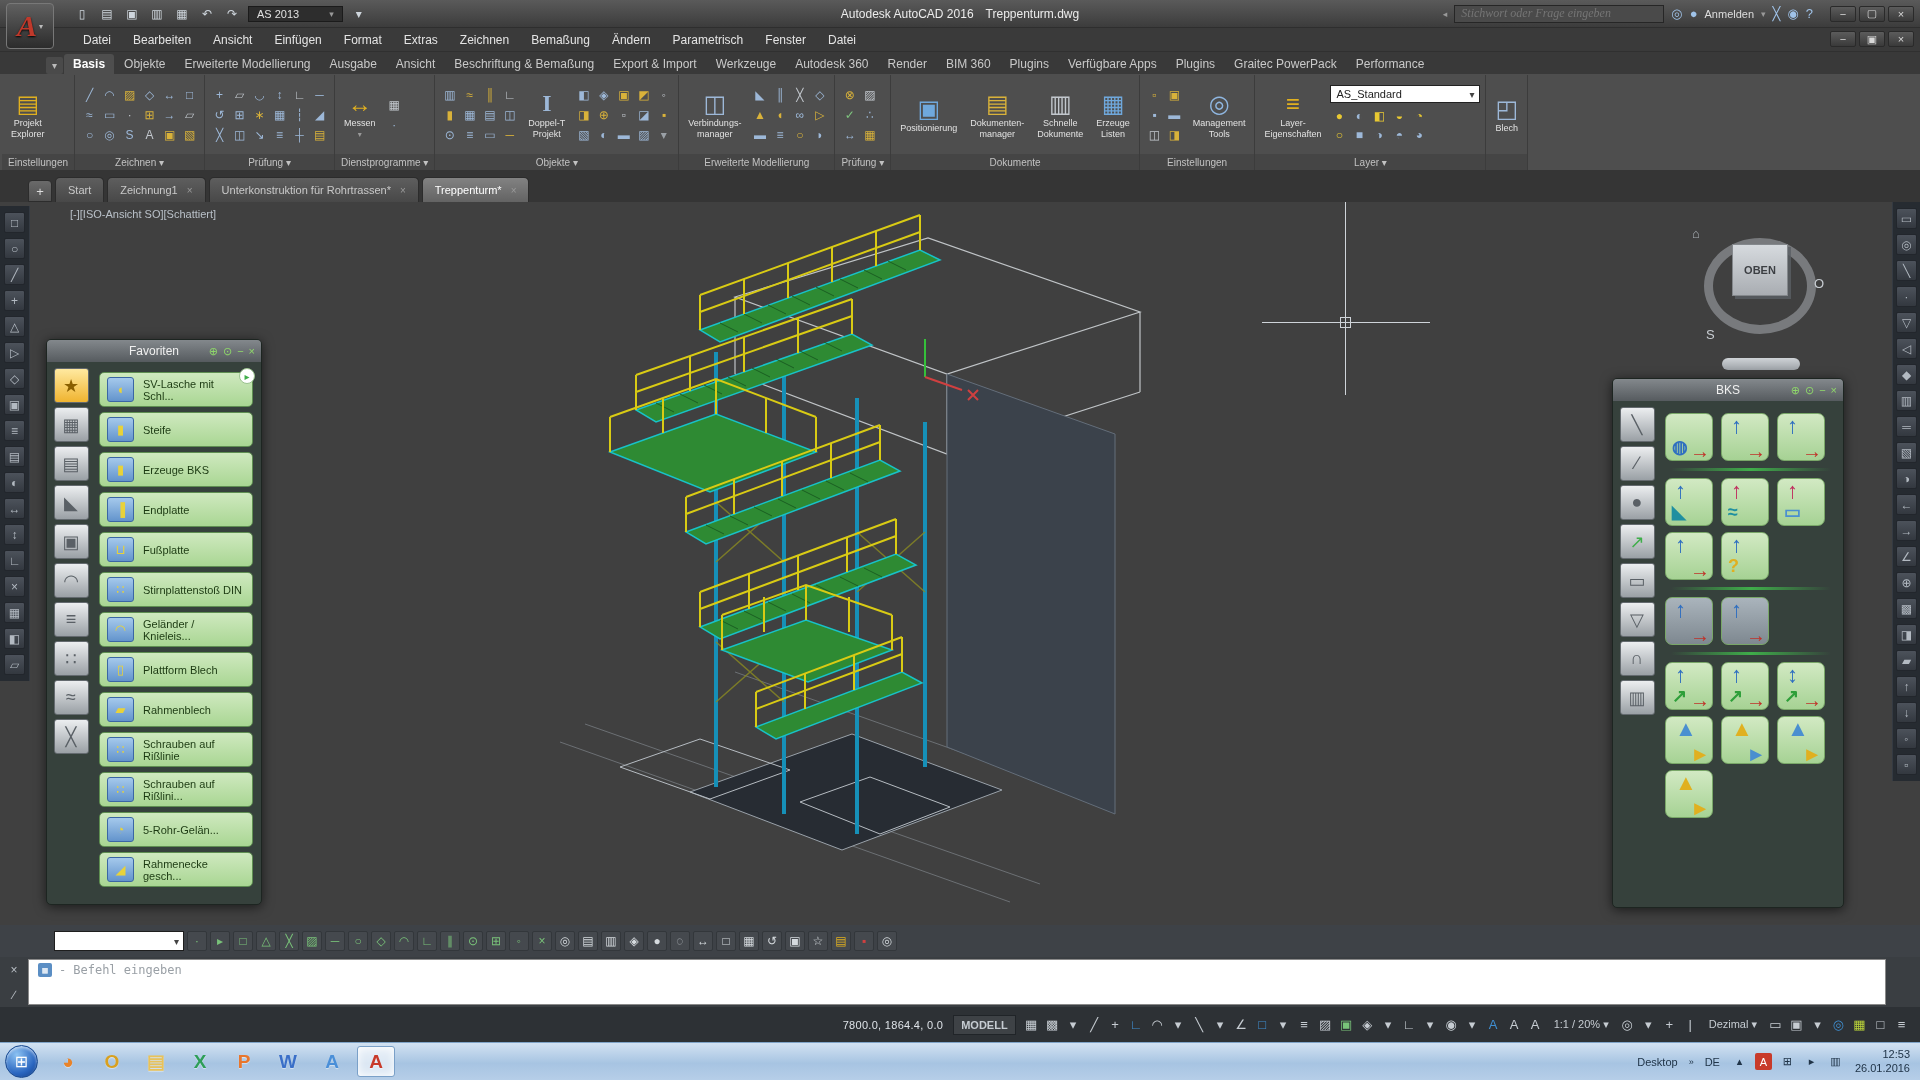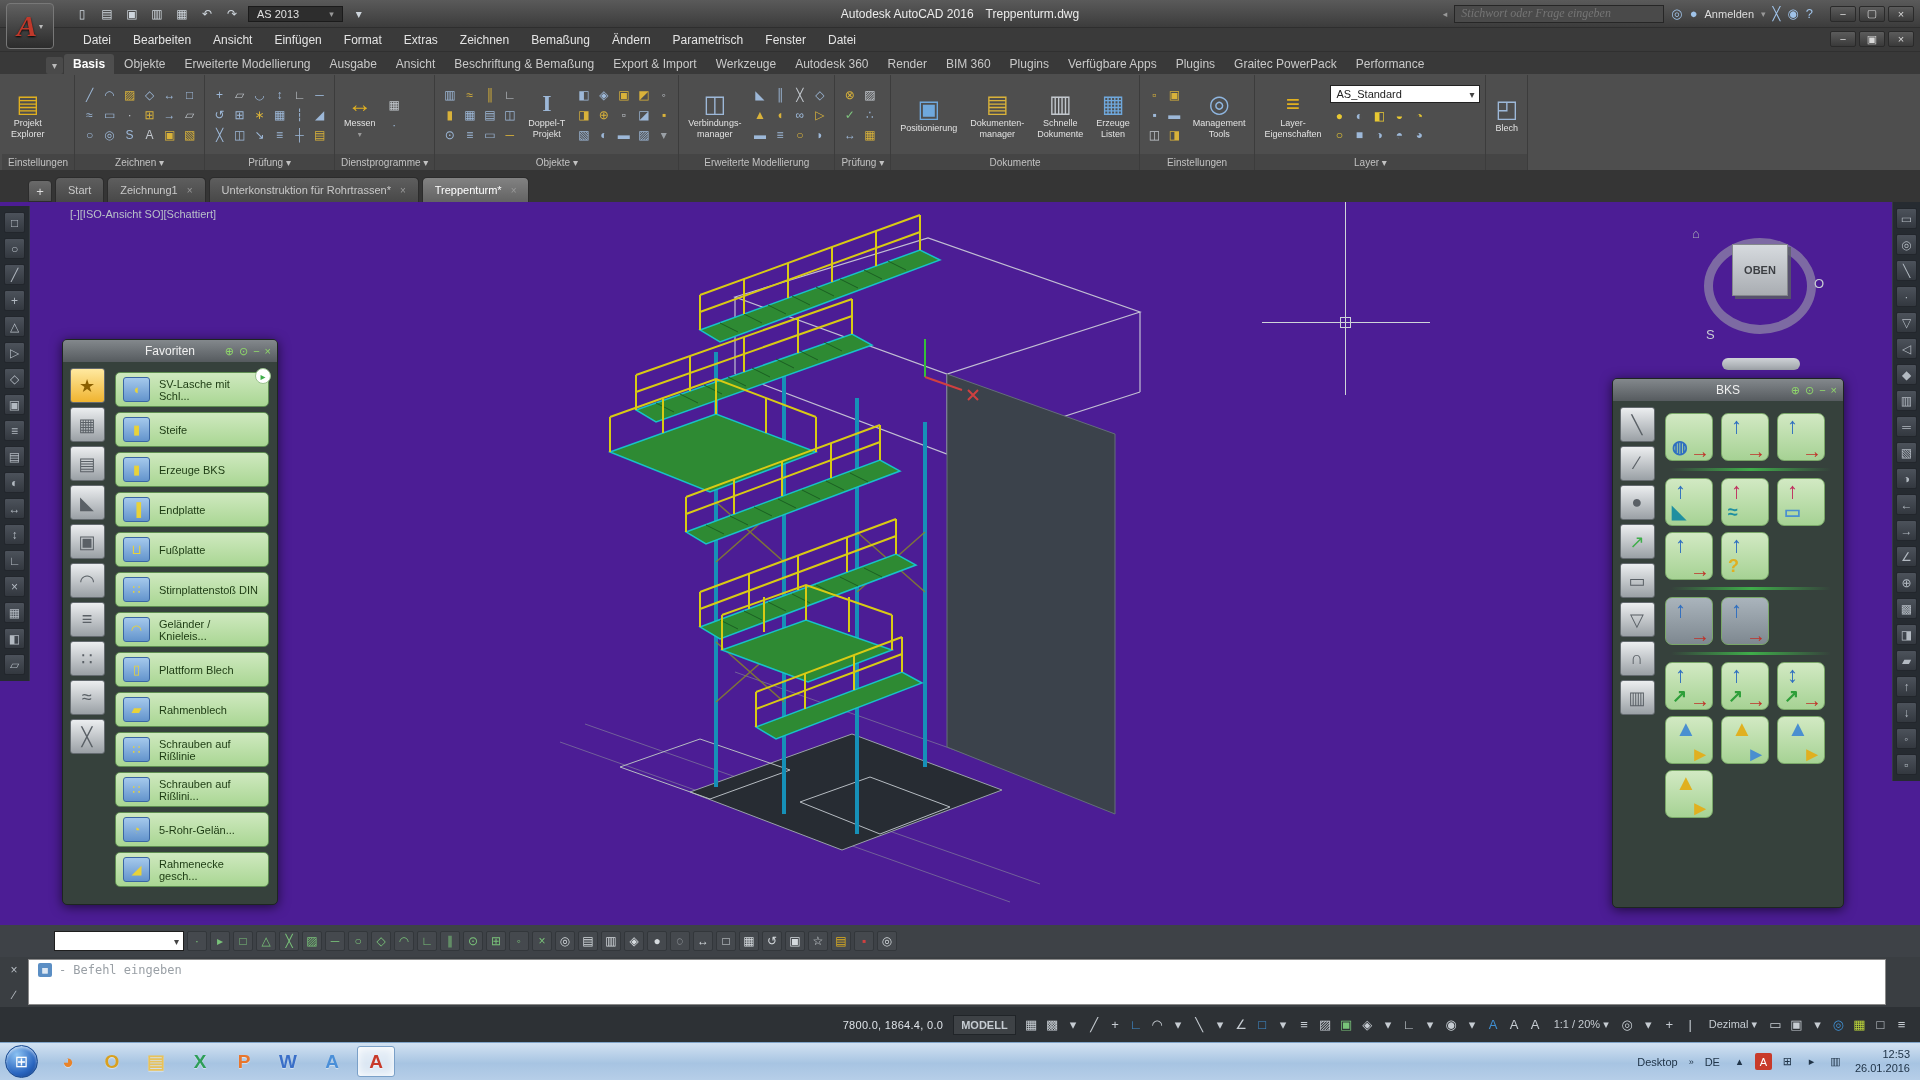--- a/index.html
+++ b/index.html
@@ -46,21 +46,21 @@
   .layer-combo .dd{color:#444;font-size:10px;}
 
   
   .filetabs{height:32px;background:#353535;display:flex;align-items:flex-end;padding-left:28px;gap:3px;}
   .ftab{height:25px;background:linear-gradient(#5e5e5e,#484848);color:#c9c9c9;font-size:11px;display:flex;align-items:center;gap:9px;padding:0 12px;border-radius:5px 5px 0 0;border:1px solid #2c2c2c;border-bottom:none;white-space:nowrap;}
   .ftab.active{background:linear-gradient(#828282,#636363);color:#fff;}
   .tab-close{font-size:10px;color:#9a9a9a;}
   .addtab{width:24px;height:22px;background:linear-gradient(#6a6a6a,#505050);border:1px solid #2c2c2c;border-radius:4px 4px 0 0;display:flex;align-items:center;justify-content:center;color:#ddd;font-size:13px;margin-bottom:0px;}
 
   
-  .viewport{position:absolute;top:202px;left:0;width:1920px;height:723px;background:#4c1d95;overflow:hidden;}
+  .viewport{position:absolute;top:202px;left:0;width:1920px;height:723px;background:#404040;overflow:hidden;}
   .vplabel{position:absolute;left:70px;top:6px;font-size:11px;color:#b9c0c8;z-index:5;}
   .model-svg{position:absolute;inset:0;}
   .ch-v{position:absolute;left:1345px;top:0;width:1px;height:193px;background:#cfd4d9;z-index:4;}
   .ch-h{position:absolute;left:1262px;top:120px;width:168px;height:1px;background:#cfd4d9;z-index:4;}
   .ch-c{position:absolute;left:1340px;top:115px;width:11px;height:11px;border:1px solid #cfd4d9;z-index:4;}
 
   .dock{position:absolute;display:flex;flex-direction:column;gap:5px;align-items:center;background:#262b31;padding:6px 0;z-index:6;}
   .dock.left{left:0;top:4px;width:30px;border-right:1px solid #343a42;}
   .dock.right{right:0;top:0;width:28px;border-left:1px solid #343a42;}
   .dock-icon{width:21px;height:21px;display:flex;align-items:center;justify-content:center;font-size:12px;color:#b3bac2;background:linear-gradient(#4c525b,#33383f);border:1px solid #22262c;border-radius:2px;}
@@ -609,21 +609,21 @@
       <span class="dock-icon">⊕</span>
       <span class="dock-icon">▩</span>
       <span class="dock-icon">◨</span>
       <span class="dock-icon">▰</span>
       <span class="dock-icon">↑</span>
       <span class="dock-icon">↓</span>
       <span class="dock-icon">◦</span>
       <span class="dock-icon">▫</span>
     </div>
 
-  <div class="palette" style="left:62px;top:137px;width:216px;height:566px;">
+  <div class="palette" style="left:46px;top:137px;width:216px;height:566px;">
     <div class="pal-title">
       <span>Favoriten</span>
       <span class="pal-btns">
 
       <span class="pal-btn">⊕</span>
           <span class="pal-btn">⊙</span>
           <span class="pal-btn">−</span>
           <span class="pal-btn">×</span>
         </span>
     </div>

